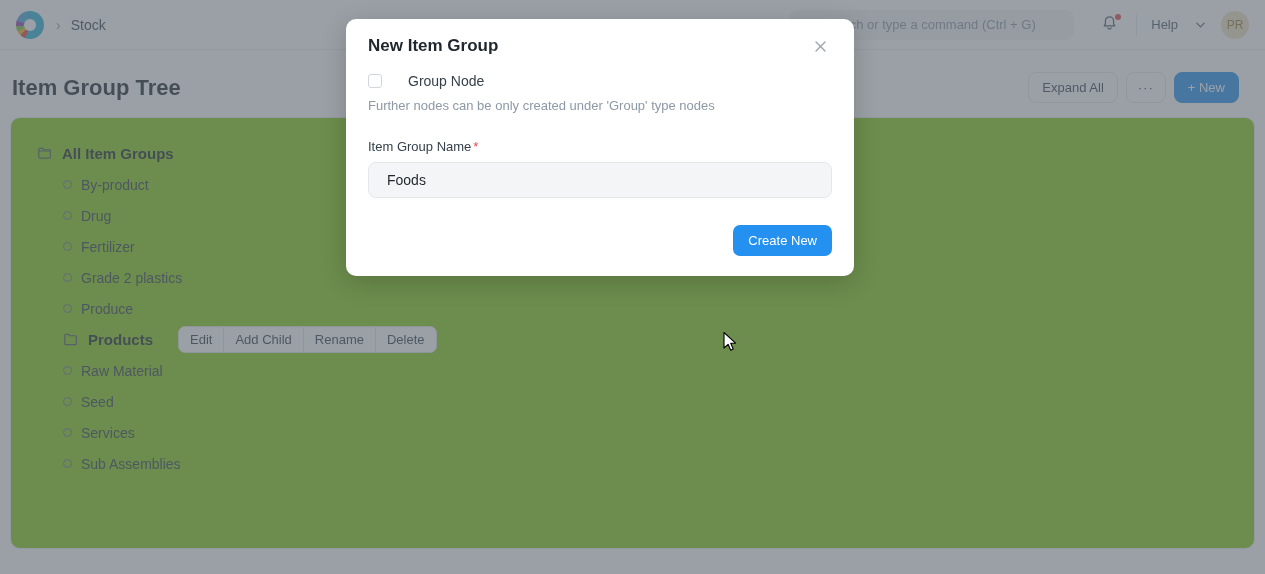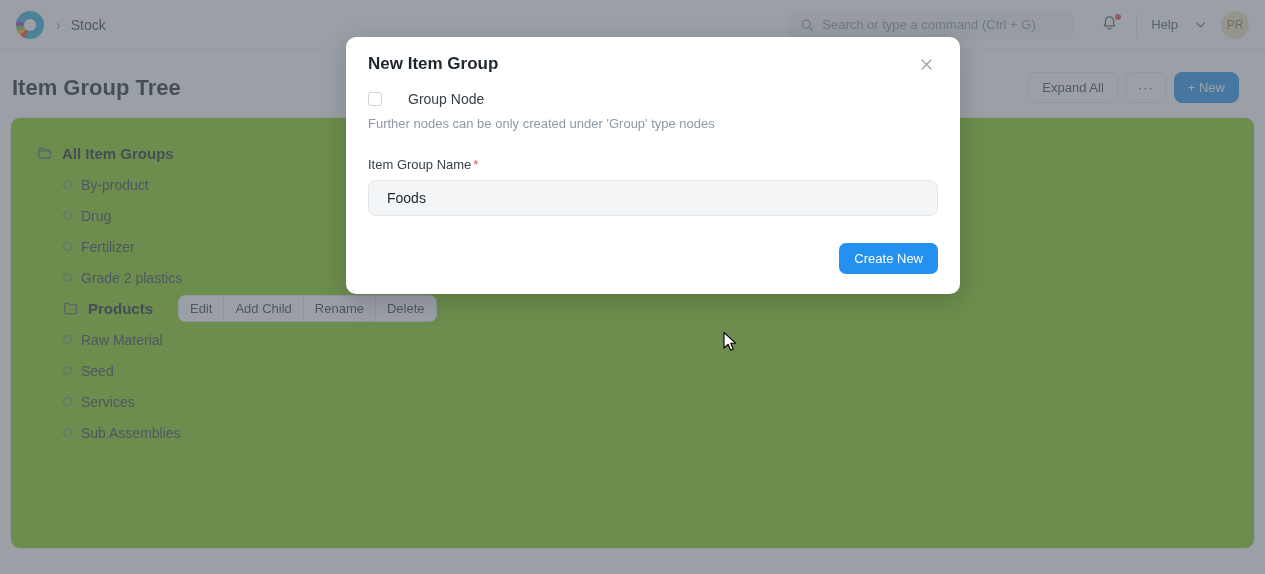--- a/index.html
+++ b/index.html
@@ -179,22 +179,22 @@
   }
   .node-actions .act:last-child { border-right: none; }
 
   
   #backdrop {
     position: absolute; inset: 0;
     background: rgba(94,102,112,0.62);
   }
   #modal {
     position: absolute;
-    left: 346px; top: 37px;
-    width: 614px;
+    left: 346px; top: 19px;
+    width: 508px;
     background: #ffffff;
     border-radius: 10px;
     box-shadow: 0 6px 26px rgba(0,0,0,0.18);
     overflow: hidden;
   }
   #modal-head {
     padding: 17px 22px 0 22px;
     display: flex;
     align-items: flex-start;
   }
@@ -333,20 +333,24 @@
           <span class="dot-icon"></span>
           <span class="node-label">Drug</span>
         </div>
         <div class="tree-row tree-child">
           <span class="dot-icon"></span>
           <span class="node-label">Fertilizer</span>
         </div>
         <div class="tree-row tree-child">
           <span class="dot-icon"></span>
           <span class="node-label">Grade 2 plastics</span>
+        </div>
+        <div class="tree-row tree-child">
+          <span class="dot-icon"></span>
+          <span class="node-label">Produce</span>
         </div>
         <div class="tree-row tree-child">
           <span class="folder-icon">
             <svg width="16" height="15" viewBox="0 0 18 16" fill="none">
               <path d="M2 12.8V3.2a1 1 0 0 1 1-1h3.3l1.3 1.6H14a1 1 0 0 1 1 1v8a1 1 0 0 1-1 1H3a1 1 0 0 1-1-1Z" stroke="#4c5a67" stroke-width="1.3" stroke-linejoin="round"></path>
             </svg>
           </span>
           <span class="node-label bold">Products</span>
           <div class="node-actions">
             <span class="act">Edit</span>

